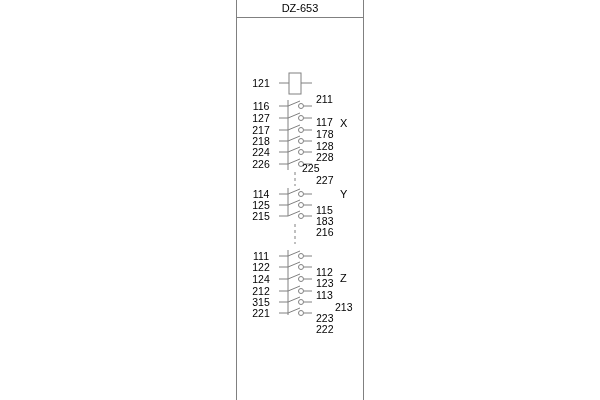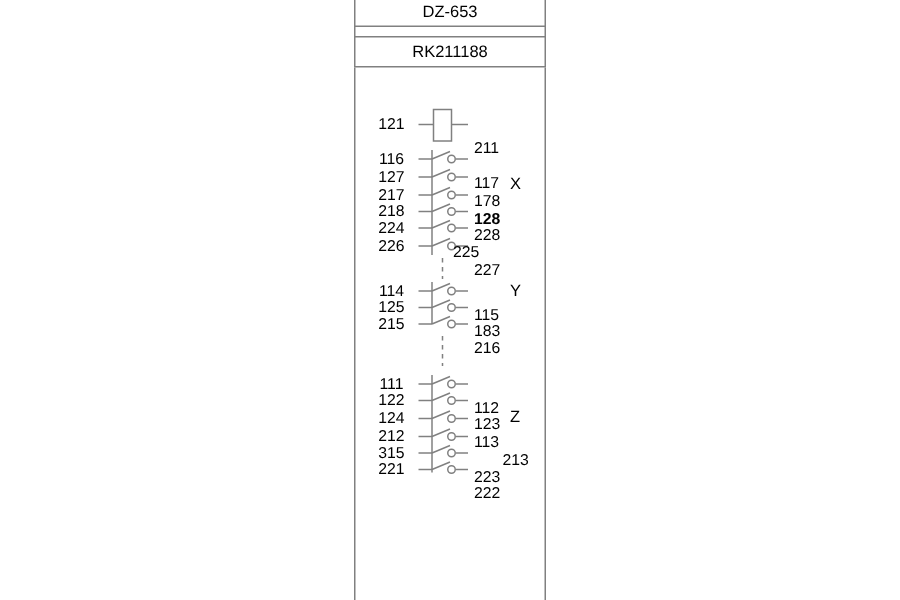--- a/index.html
+++ b/index.html
@@ -64,21 +64,20 @@
   }
 </style>
 </head>
 <body>
 
 <div id="root">
 
   <div class="panel"></div>
 
   <div class="header-box" id="title-box">DZ-653</div>
-  <div class="header-box" id="code-box">RK211188</div>
 
   <svg class="svg-layer" viewBox="0 0 600 400">
     <g stroke="#808080" stroke-width="1" fill="none">
 
       <line x1="279" y1="83" x2="289" y2="83"></line>
       <rect x="289" y="73" width="12" height="21" fill="#ffffff" stroke="#808080"></rect>
       <line x1="301" y1="83" x2="312" y2="83"></line>
 
       <line x1="288" y1="100" x2="288" y2="170"></line>
 
@@ -167,21 +166,21 @@
 
   <div class="lbl lbl-left" style="left:246px; top:78px; width:30px;">121</div>
   <div class="lbl lbl-right" style="left:316px; top:78px; width:30px;">211</div>
 
   <div class="grp-lbl" style="left:340px; top:117px;">X</div>
   <div class="lbl lbl-left" style="left:246px; top:101px; width:30px;">116</div>
   <div class="lbl lbl-right" style="left:316px; top:101px; width:30px;">117</div>
   <div class="lbl lbl-left" style="left:246px; top:113px; width:30px;">127</div>
   <div class="lbl lbl-right" style="left:316px; top:113px; width:30px;">178</div>
   <div class="lbl lbl-left" style="left:246px; top:125px; width:30px;">217</div>
-  <div class="lbl lbl-right" style="left:316px; top:125px; width:30px;font-weight:bold;">128</div>
+  <div class="lbl lbl-right" style="left:316px; top:125px; width:30px;">128</div>
   <div class="lbl lbl-left" style="left:246px; top:136px; width:30px;">218</div>
   <div class="lbl lbl-right" style="left:316px; top:136px; width:30px;">228</div>
   <div class="lbl lbl-left" style="left:246px; top:147px; width:30px;">224</div>
   <div class="lbl lbl-right" style="left:302px; top:147px; width:30px;">225</div>
   <div class="lbl lbl-left" style="left:246px; top:159px; width:30px;">226</div>
   <div class="lbl lbl-right" style="left:316px; top:159px; width:30px;">227</div>
 
   <div class="grp-lbl" style="left:340px; top:188px;">Y</div>
   <div class="lbl lbl-left" style="left:246px; top:189px; width:30px;">114</div>
   <div class="lbl lbl-right" style="left:316px; top:189px; width:30px;">115</div>

